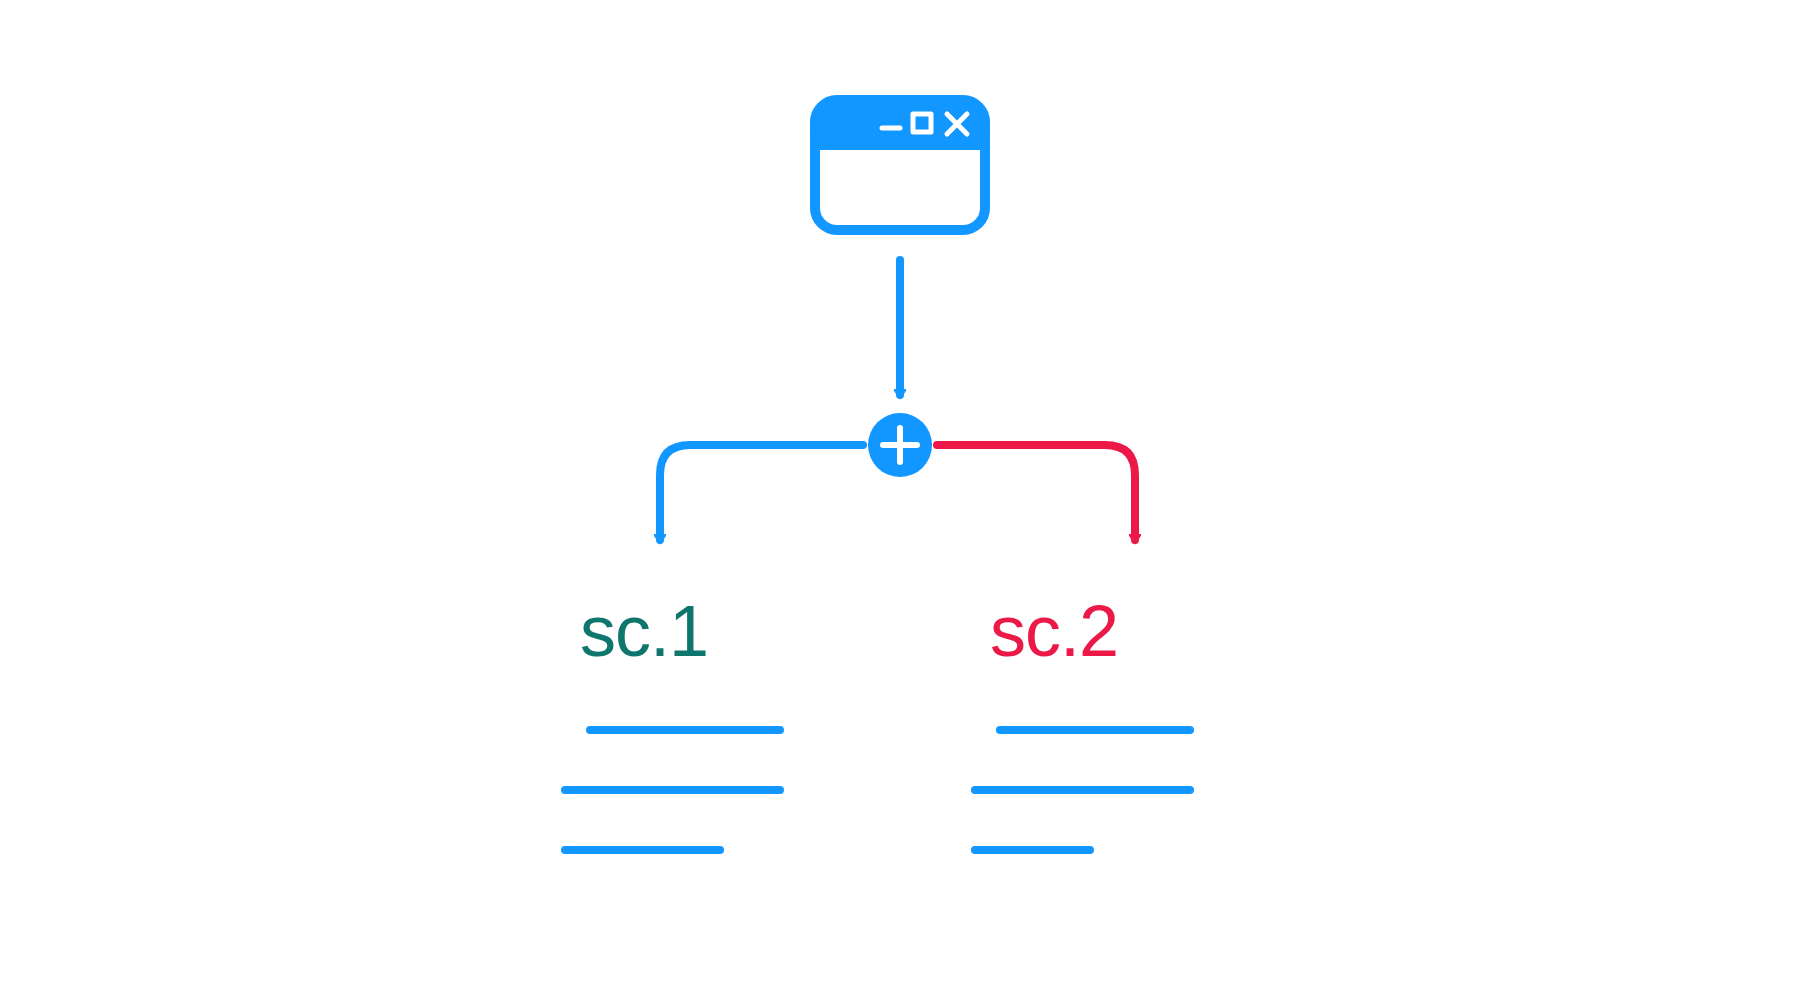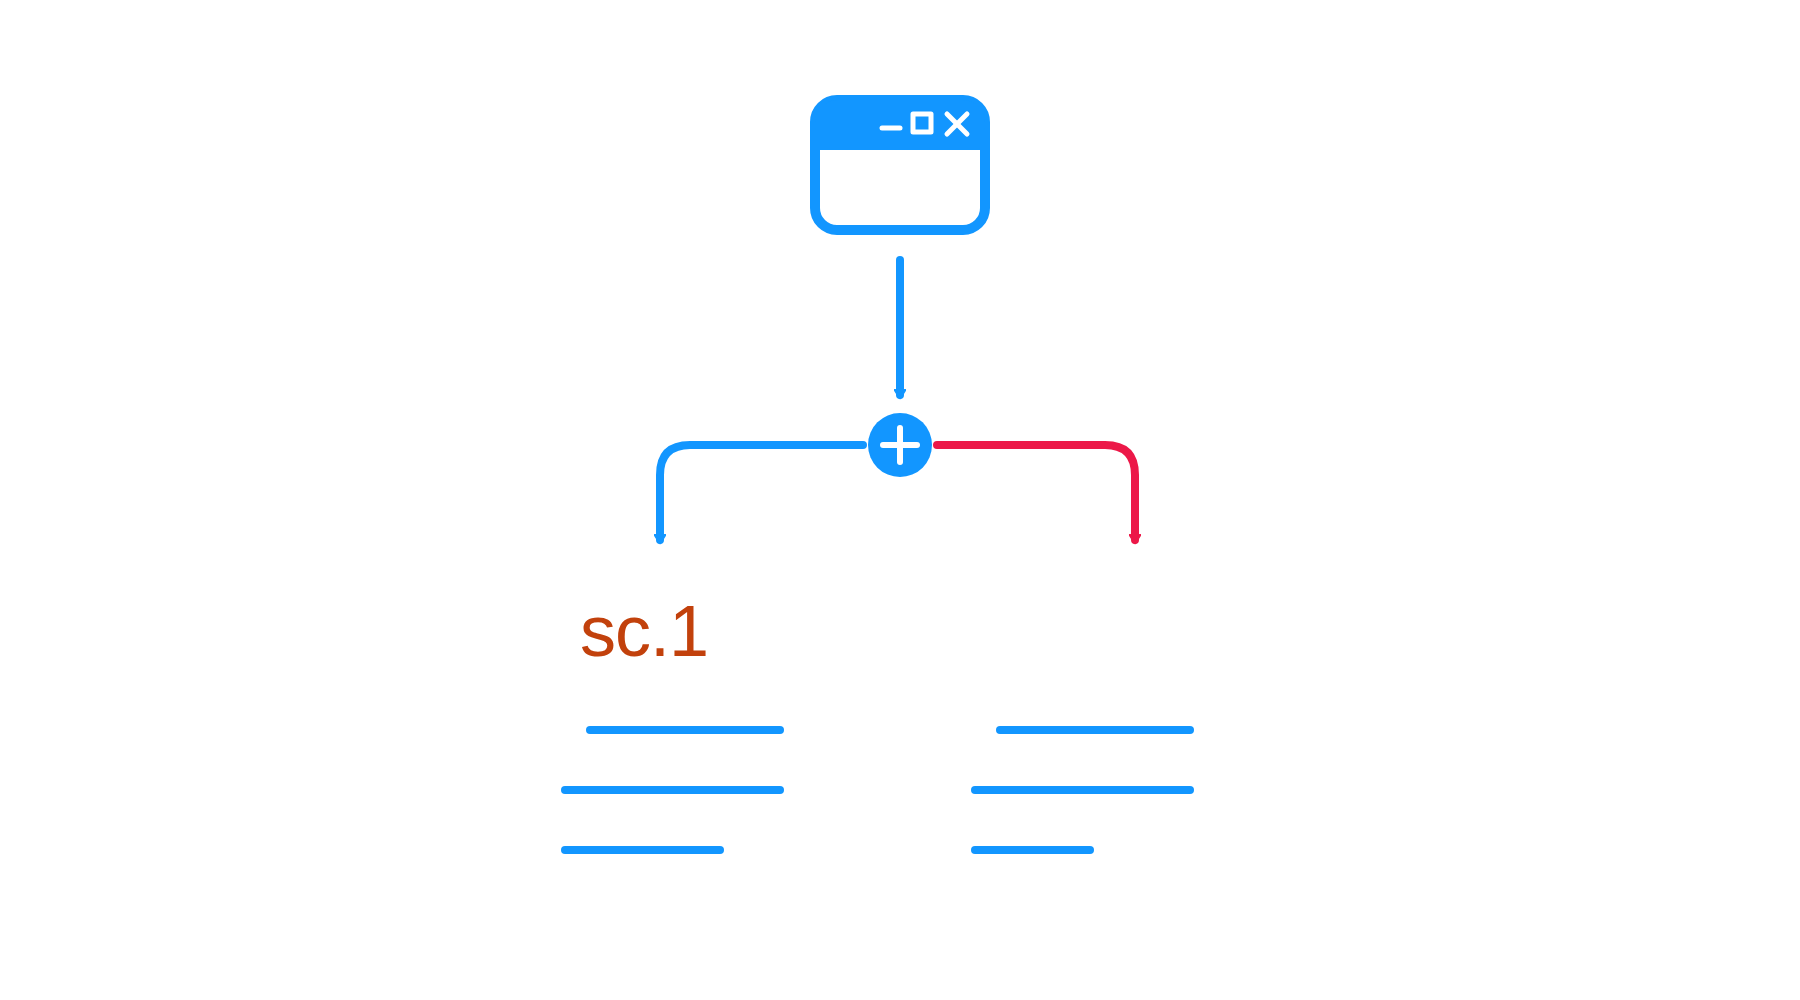--- a/index.html
+++ b/index.html
@@ -24,21 +24,21 @@
     }
     .branch-label {
       font-size: 72px;
       font-weight: 400;
       letter-spacing: -1px;
     }
     .branch-label.left {
       position: absolute;
       left: 130px;
       top: 500px;
-      color: #c2410c;
+      color: #0f766e;
     }
     .branch-label.right {
       position: absolute;
       left: 540px;
       top: 500px;
       color: #EC1848;
     }
     .text-lines {
       position: absolute;
     }
@@ -90,20 +90,21 @@
       <line x1="433" y1="355" x2="467" y2="355" stroke="#FFFFFF" stroke-width="6" stroke-linecap="round"></line>
     </g>
 
     <path d="M 413 355 L 240 355 Q 210 355 210 385 L 210 450" fill="none" stroke="#1296FF" stroke-width="8" stroke-linecap="round" marker-end="url(#arrowhead-blue)"></path>
 
     <path d="M 487 355 L 655 355 Q 685 355 685 385 L 685 450" fill="none" stroke="#EC1848" stroke-width="8" stroke-linecap="round" marker-end="url(#arrowhead-red)"></path>
 
   </svg>
 
   <div class="branch-label left">sc.1</div>
+  <div class="branch-label right">sc.2</div>
 
   <svg class="text-lines left" width="250" height="180">
     <line x1="30" y1="15" x2="220" y2="15" stroke="#1296FF" stroke-width="8" stroke-linecap="round"></line>
     <line x1="5" y1="75" x2="220" y2="75" stroke="#1296FF" stroke-width="8" stroke-linecap="round"></line>
     <line x1="5" y1="135" x2="160" y2="135" stroke="#1296FF" stroke-width="8" stroke-linecap="round"></line>
   </svg>
 
   <svg class="text-lines right" width="250" height="180">
     <line x1="30" y1="15" x2="220" y2="15" stroke="#1296FF" stroke-width="8" stroke-linecap="round"></line>
     <line x1="5" y1="75" x2="220" y2="75" stroke="#1296FF" stroke-width="8" stroke-linecap="round"></line>

